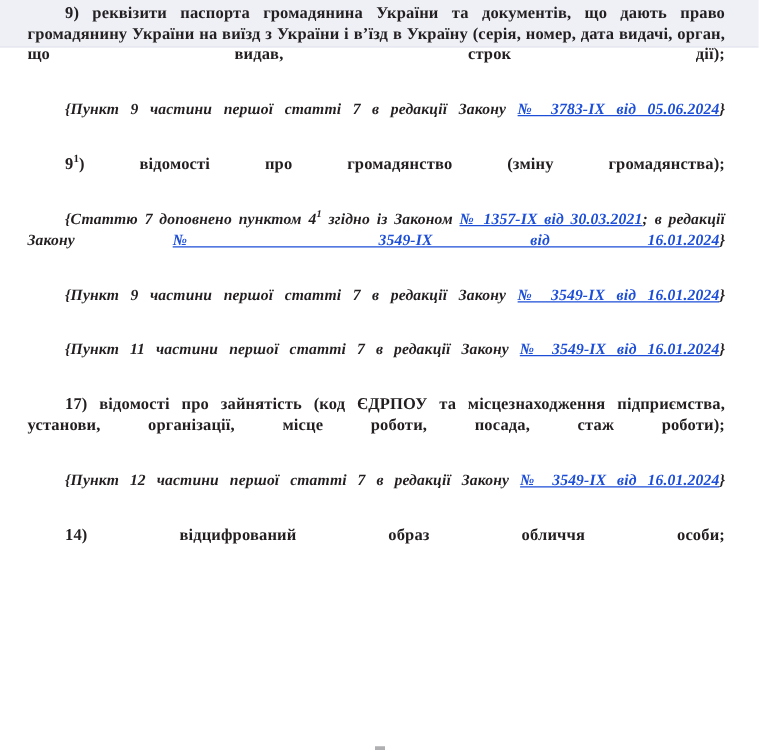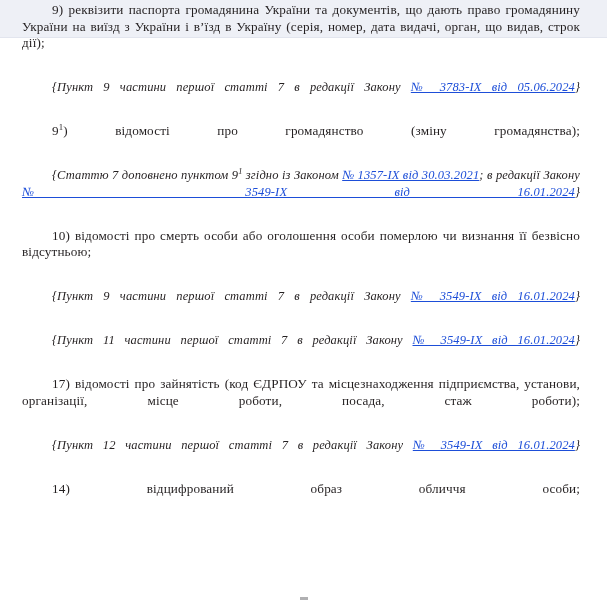--- a/index.html
+++ b/index.html
@@ -15,20 +15,21 @@
     font-family: "Liberation Serif", "DejaVu Serif", serif;
     color: #231f20;
   }
 
   #page {
     position: relative;
     width: 607px;
     height: 600px;
     background: #ffffff;
     box-sizing: border-box;
+    font-weight: bold;
   }
 
   
   #top-tint {
     position: absolute;
     left: 0;
     top: 0;
     width: 607px;
     height: 38px;
     background: #eef0f6;
@@ -112,23 +113,22 @@
   <div id="top-tint"></div>
 
   <div id="content">
 
     <p class="clause">9) реквізити паспорта громадянина України та документів, що дають право громадянину України на виїзд з України і в’їзд в Україну (серія, номер, дата видачі, орган, що видав, строк дії);</p>
 
     <p class="note"><span>{Пункт 9 частини першої статті 7 в редакції Закону </span><a class="lawlink" href="#">№ 3783-IX від 05.06.2024</a><span>}</span></p>
 
     <p class="clause"><span>9</span><sup>1</sup><span>) відомості про громадянство (зміну громадянства);</span></p>
 
-    <p class="note"><span>{Статтю 7 доповнено пунктом 9</span><sup>1</sup><span> згідно із Законом </span><a class="lawlink" href="#">№ 1357-IX від 30.03.2021</a><span>; в редакції Закону </span><a class="lawlink" href="#">№ 3549-IX від 16.01.2024</a><span>}</span></p>
+    <p class="note"><span>{Статтю 7 доповнено пунктом 4</span><sup>1</sup><span> згідно із Законом </span><a class="lawlink" href="#">№ 1357-IX від 30.03.2021</a><span>; в редакції Закону </span><a class="lawlink" href="#">№ 3549-IX від 16.01.2024</a><span>}</span></p>
 
-    <p class="clause">10) відомості про смерть особи або оголошення особи померлою чи визнання її безвісно відсутньою;</p>
 
     <p class="note"><span>{Пункт 9 частини першої статті 7 в редакції Закону </span><a class="lawlink" href="#">№ 3549-IX від 16.01.2024</a><span>}</span></p>
 
 
     <p class="note"><span>{Пункт 11 частини першої статті 7 в редакції Закону </span><a class="lawlink" href="#">№ 3549-IX від 16.01.2024</a><span>}</span></p>
 
     <p class="clause">17) відомості про зайнятість (код ЄДРПОУ та місцезнаходження підприємства, установи, організації, місце роботи, посада, стаж роботи);</p>
 
     <p class="note"><span>{Пункт 12 частини першої статті 7 в редакції Закону </span><a class="lawlink" href="#">№ 3549-IX від 16.01.2024</a><span>}</span></p>
 

